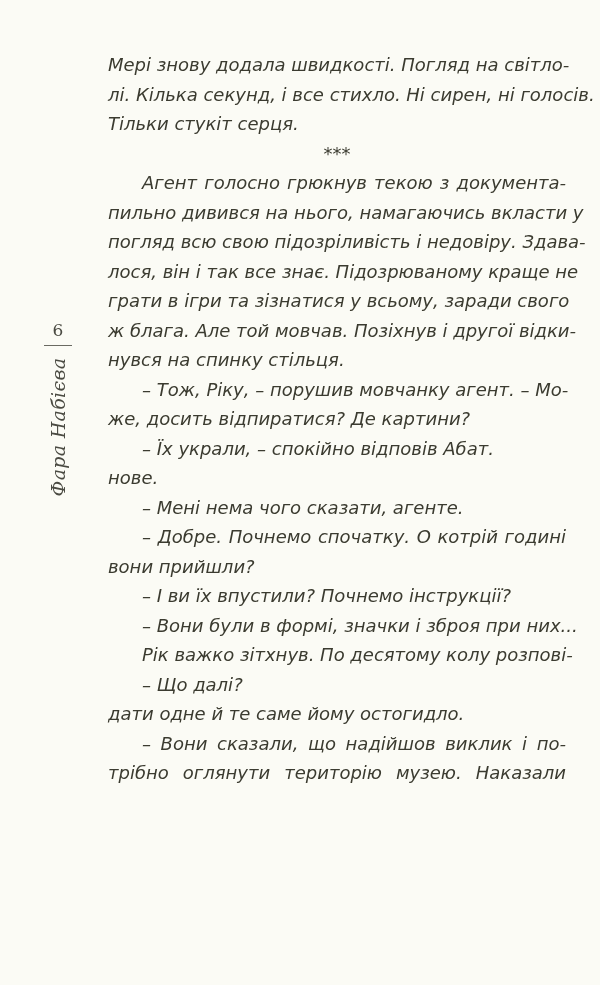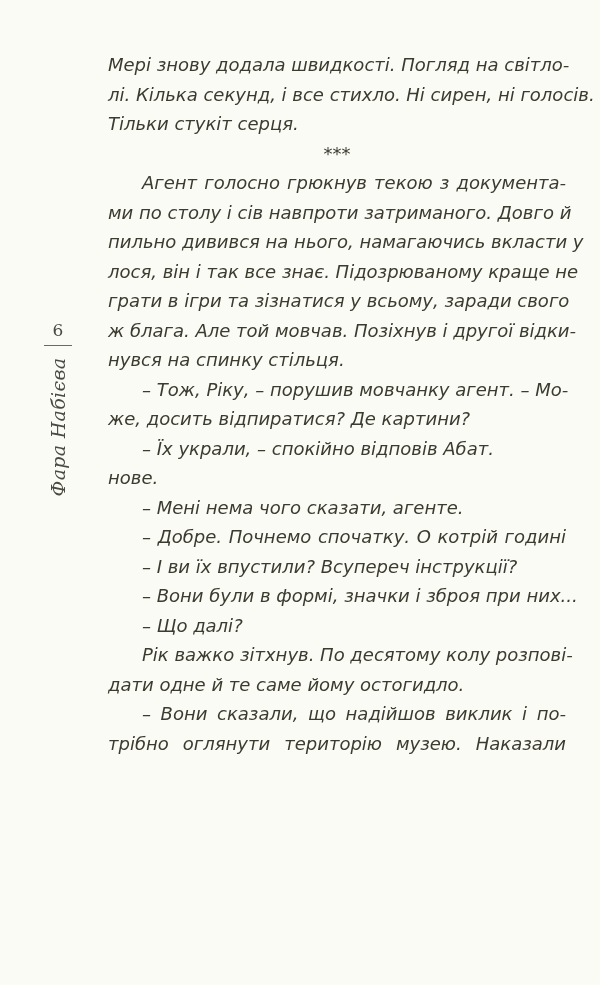--- a/index.html
+++ b/index.html
@@ -103,35 +103,36 @@
 
   <div class="text-block">
 
     <span class="line">Мері знову додала швидкості. Погляд на світло-</span>
     <span class="line">лі. Кілька секунд, і все стихло. Ні сирен, ні голосів.</span>
     <span class="line last">Тільки стукіт серця.</span>
 
     <span class="line center">***</span>
 
     <span class="line indent">Агент голосно грюкнув текою з документа-</span>
-    <span class="line">ми по столу і сів навпроти затриманого. Довго й</span>
     <span class="line">пильно дивився на нього, намагаючись вкласти у</span>
+    <span class="line">погляд всю свою підозріливість і недовіру. Здава-</span>
     <span class="line">лося, він і так все знає. Підозрюваному краще не</span>
     <span class="line">грати в ігри та зізнатися у всьому, заради свого</span>
     <span class="line">ж блага. Але той мовчав. Позіхнув і другої відки-</span>
     <span class="line last">нувся на спинку стільця.</span>
 
     <span class="line indent">– Тож, Ріку, – порушив мовчанку агент. – Мо-</span>
     <span class="line last">же, досить відпиратися? Де картини?</span>
     <span class="line indent last">– Їх украли, – спокійно відповів Абат.</span>
     <span class="line last">нове.</span>
     <span class="line indent last">– Мені нема чого сказати, агенте.</span>
     <span class="line indent">– Добре. Почнемо спочатку. О котрій годині</span>
-    <span class="line indent last">– І ви їх впустили? Всупереч інструкції?</span>
+    <span class="line last">вони прийшли?</span>
+    <span class="line indent last">– І ви їх впустили? Почнемо інструкції?</span>
     <span class="line indent last">– Вони були в формі, значки і зброя при них...</span>
+    <span class="line indent">Рік важко зітхнув. По десятому колу розпові-</span>
     <span class="line indent last">– Що далі?</span>
-    <span class="line indent">Рік важко зітхнув. По десятому колу розпові-</span>
     <span class="line last">дати одне й те саме йому остогидло.</span>
     <span class="line indent">– Вони сказали, що надійшов виклик і по-</span>
     <span class="line">трібно оглянути територію музею. Наказали</span>
   </div>
 
 </div>
 
 </body></html>

